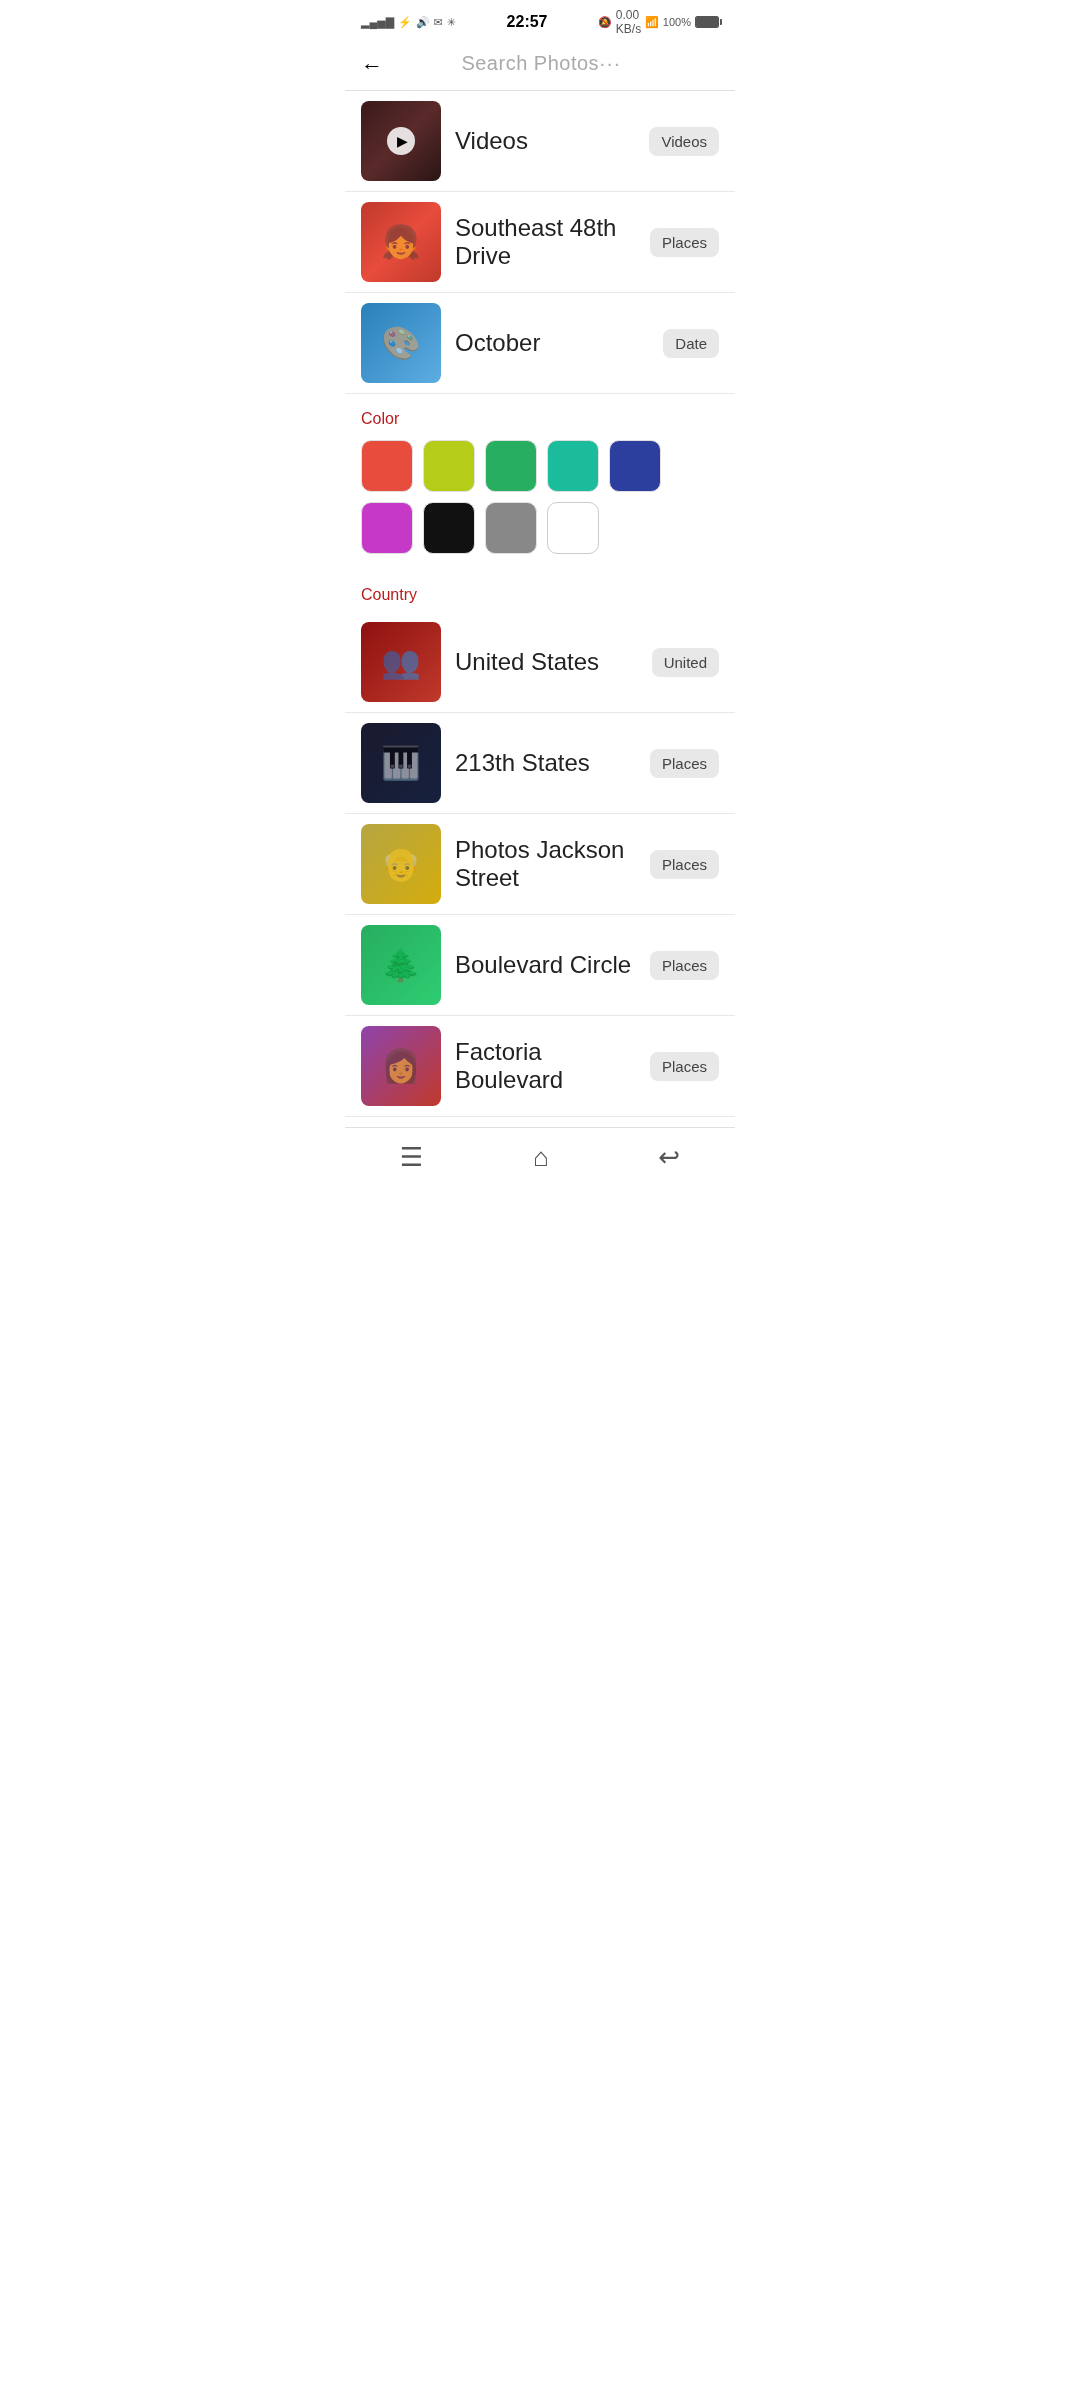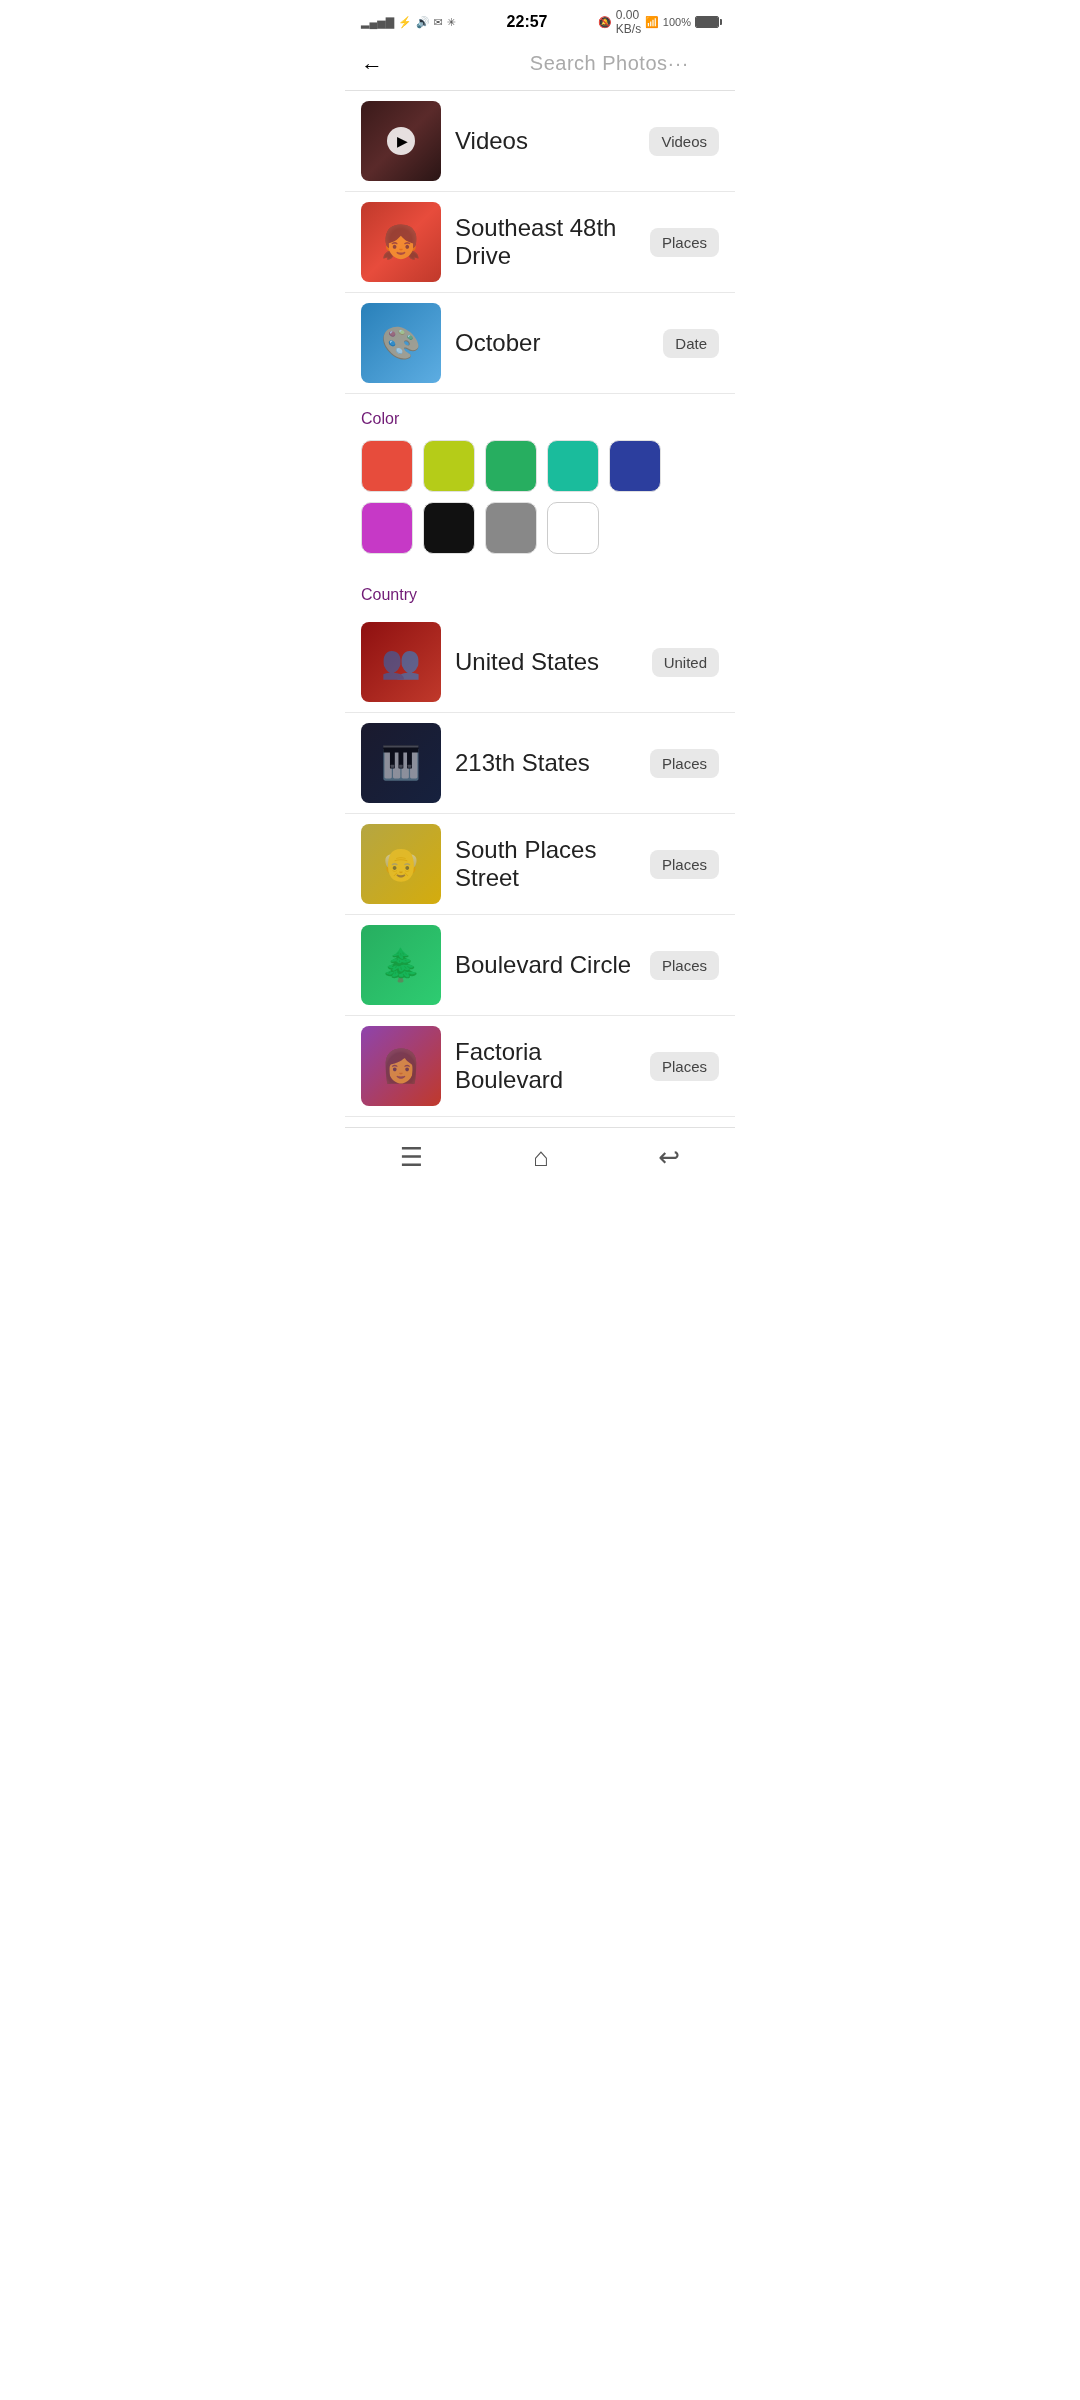--- a/index.html
+++ b/index.html
@@ -48,21 +48,21 @@
       gap: 10px;
     }
     .back-arrow {
       font-size: 22px;
       color: #000;
       cursor: pointer;
       flex-shrink: 0;
     }
     .search-placeholder {
       flex: 1;
-      text-align: right;
+      text-align: center;
       font-size: 20px;
       color: #aaa;
       letter-spacing: 0.5px;
       padding-right: 30px;
     }
 
     
     .list-item {
       display: flex;
       align-items: center;
@@ -110,21 +110,21 @@
       padding: 6px 12px;
       font-size: 15px;
       color: #444;
       flex-shrink: 0;
     }
 
     
     .section-label {
       padding: 16px 16px 8px;
       font-size: 16px;
-      color: #701a75;
+      color: #b91c1c;
     }
     .color-row {
       display: flex;
       gap: 10px;
       padding: 4px 16px 16px;
       flex-wrap: wrap;
     }
     .color-swatch {
       width: 52px;
       height: 52px;
@@ -240,21 +240,21 @@
     <div class="person-shape">🎹</div>
   </div>
   <span class="item-label">213th States</span>
   <span class="item-badge">Places</span>
 </div>
 
 <div class="list-item">
   <div class="thumbnail thumb-jackson">
     <div class="person-shape">👴</div>
   </div>
-  <span class="item-label">South Places Street</span>
+  <span class="item-label">Photos Jackson Street</span>
   <span class="item-badge">Places</span>
 </div>
 
 <div class="list-item">
   <div class="thumbnail thumb-landerholm">
     <div class="person-shape">🌲</div>
   </div>
   <span class="item-label">Boulevard Circle</span>
   <span class="item-badge">Places</span>
 </div>

